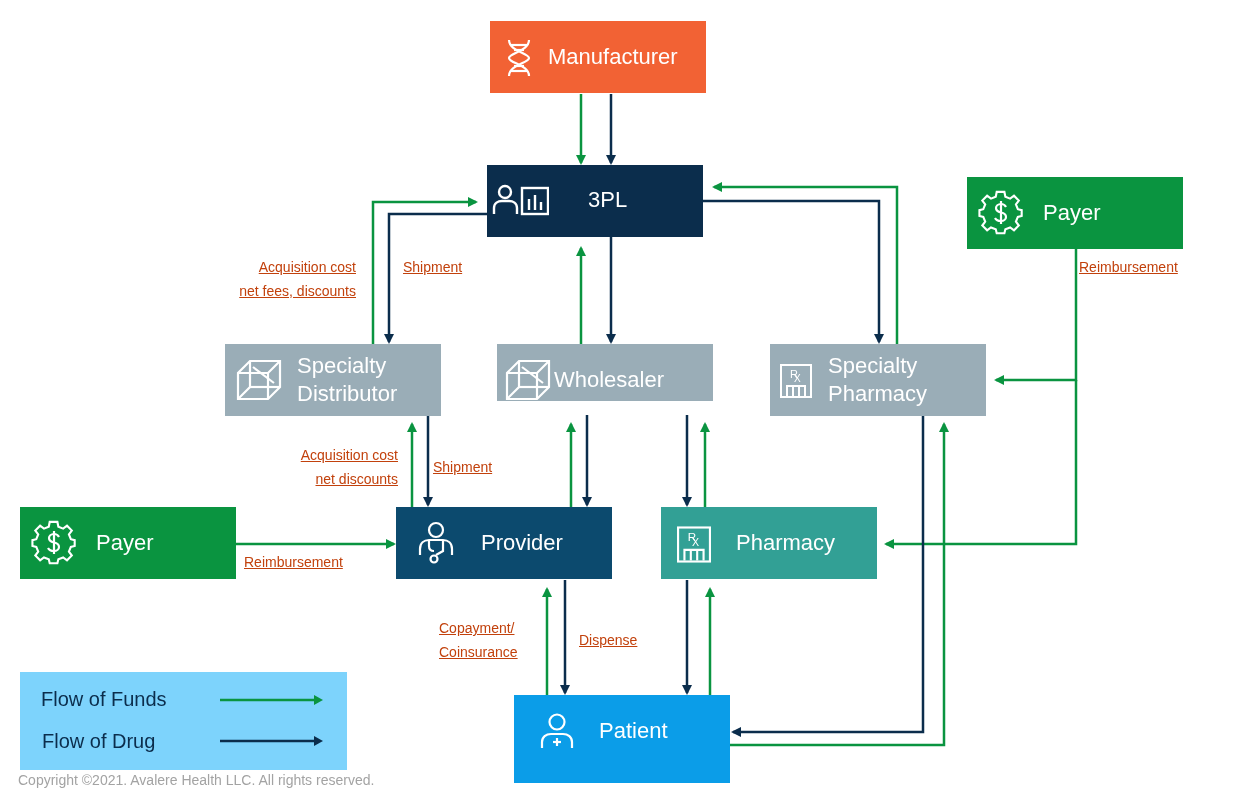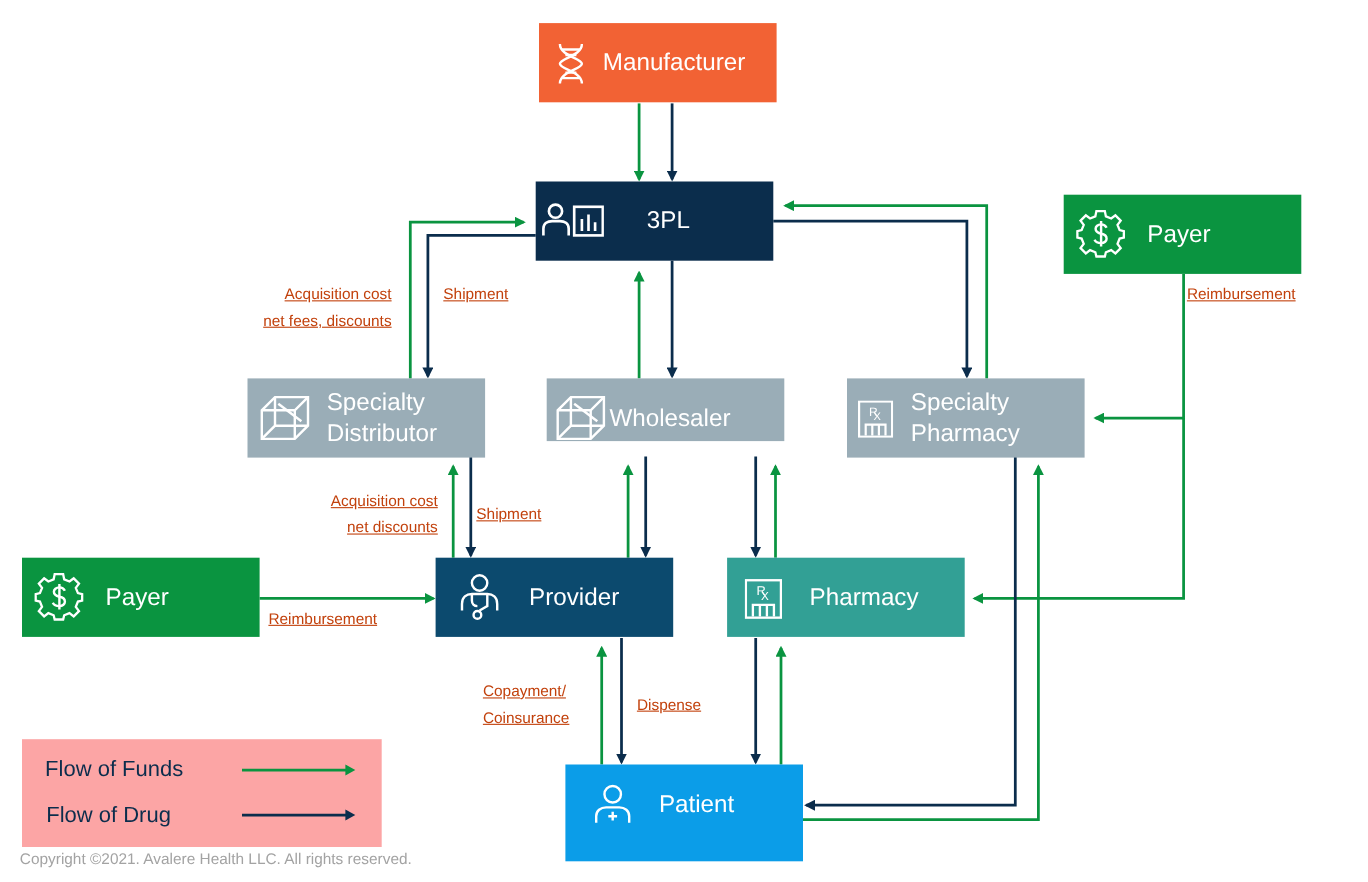--- a/index.html
+++ b/index.html
@@ -4,21 +4,21 @@
 <style>
   html, body { margin: 0; padding: 0; background: #ffffff; }
   body { width: 1244px; height: 802px; position: relative; overflow: hidden;
          font-family: "Liberation Sans", sans-serif; }
   .node { position: absolute; display: flex; align-items: center; color: #ffffff; box-sizing: border-box; }
   .node .icon { position: absolute; }
   .node .label { position: absolute; font-size: 22px; line-height: 28px; white-space: pre-line; }
   .flow-label { position: absolute; font-size: 14px; line-height: 24px; color: #c2410c; white-space: pre-line; text-decoration: underline; }
   .flow-label.right { text-align: right; }
   #connectors { position: absolute; left: 0; top: 0; }
-  .legend { position: absolute; left: 20px; top: 672px; width: 327px; height: 98px; background: #fca5a5; }
+  .legend { position: absolute; left: 20px; top: 672px; width: 327px; height: 98px; background: #7dd3fc; }
   .legend-text { position: absolute; font-size: 20px; color: #0b2d4c; }
   .copyright { position: absolute; left: 18px; top: 772px; font-size: 14px; color: #a3a3a3; }
 </style>
 </head>
 <body>
 
 <svg id="connectors" width="1244" height="802">
   <defs>
     <marker id="ah-g" markerWidth="10" markerHeight="10" refX="8" refY="5" orient="auto" markerUnits="userSpaceOnUse">
       <path d="M0,0 L10,5 L0,10 z" fill="#0a9440"></path>

